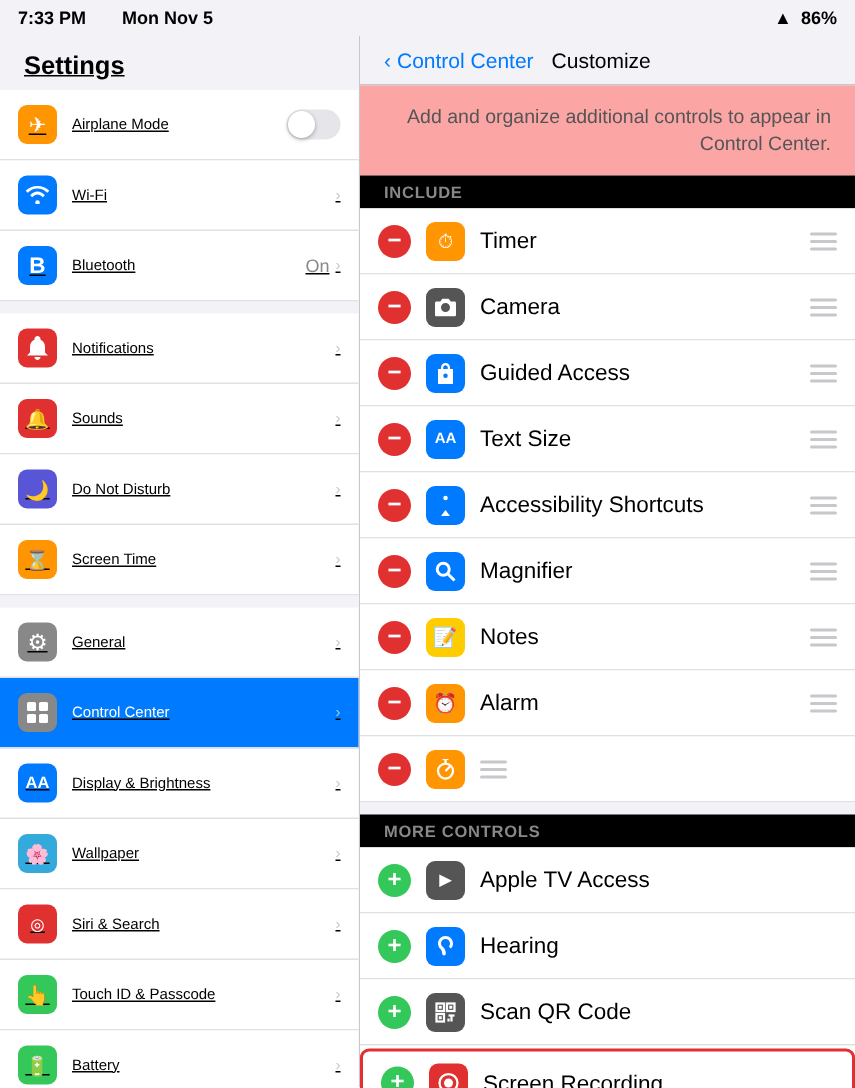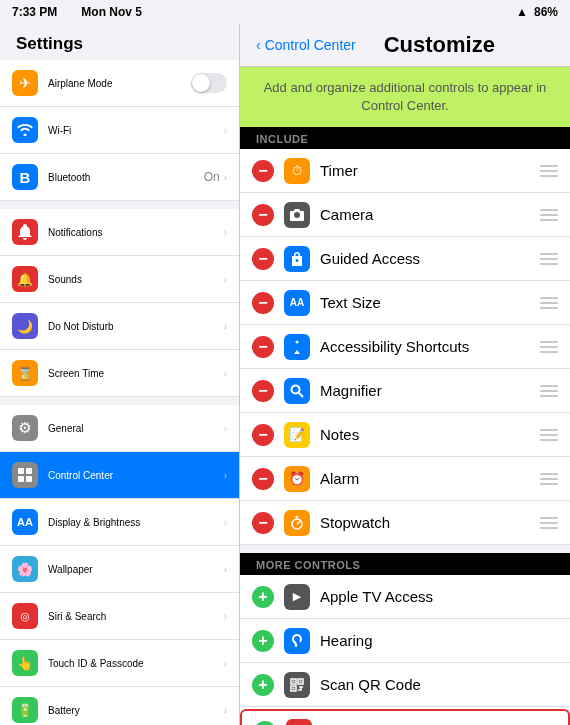--- a/index.html
+++ b/index.html
@@ -35,20 +35,21 @@
       overflow: hidden;
     }
 
     
     .sidebar {
       width: 240px;
       background: #f2f2f7;
       border-right: 1px solid #c8c8cc;
       overflow-y: auto;
       flex-shrink: 0;
+      text-decoration: underline;
     }
     .sidebar-header {
       padding: 10px 16px 6px;
       font-size: 17px;
       font-weight: 700;
       color: #000;
       background: #f2f2f7;
     }
     .sidebar-item {
       display: flex;
@@ -134,33 +135,33 @@
     }
     .back-arrow {
       color: #007aff;
       font-size: 14px;
     }
     .back-label {
       color: #007aff;
       font-size: 14px;
     }
     .right-title {
-      font-size: 22px;
-      font-weight: 700;
+      font-size: 14px;
+      font-weight: 400;
       color: #000;
-      margin-left: 24px;
+      margin-left: 8px;
     }
 
     
     .description-box {
-      background: #bef264;
+      background: #fca5a5;
       padding: 12px 16px;
       font-size: 13px;
       color: #555;
-      text-align: center;
+      text-align: right;
       line-height: 1.4;
     }
 
     
     .section-header {
       padding: 6px 16px 4px;
       font-size: 11px;
       font-weight: 700;
       color: #888;
       letter-spacing: 0.5px;
@@ -498,21 +499,20 @@
       <div class="control-item">
         <div class="remove-btn">−</div>
         <div class="control-icon" style="background:#ff9500; font-size:12px;">
           <svg width="14" height="14" viewBox="0 0 14 14" fill="white">
             <circle cx="7" cy="8" r="5" stroke="white" stroke-width="1.5" fill="none"></circle>
             <line x1="7" y1="3" x2="7" y2="0" stroke="white" stroke-width="1.5"></line>
             <line x1="5" y1="0" x2="9" y2="0" stroke="white" stroke-width="1.5"></line>
             <line x1="7" y1="8" x2="10" y2="5" stroke="white" stroke-width="1.5"></line>
           </svg>
         </div>
-        <span class="control-label">Stopwatch</span>
         <div class="drag-lines">
             <span></span>
             <span></span>
             <span></span>
           </div>
       </div>
     </div>
 
     <div class="more-controls-gap"></div>
 

